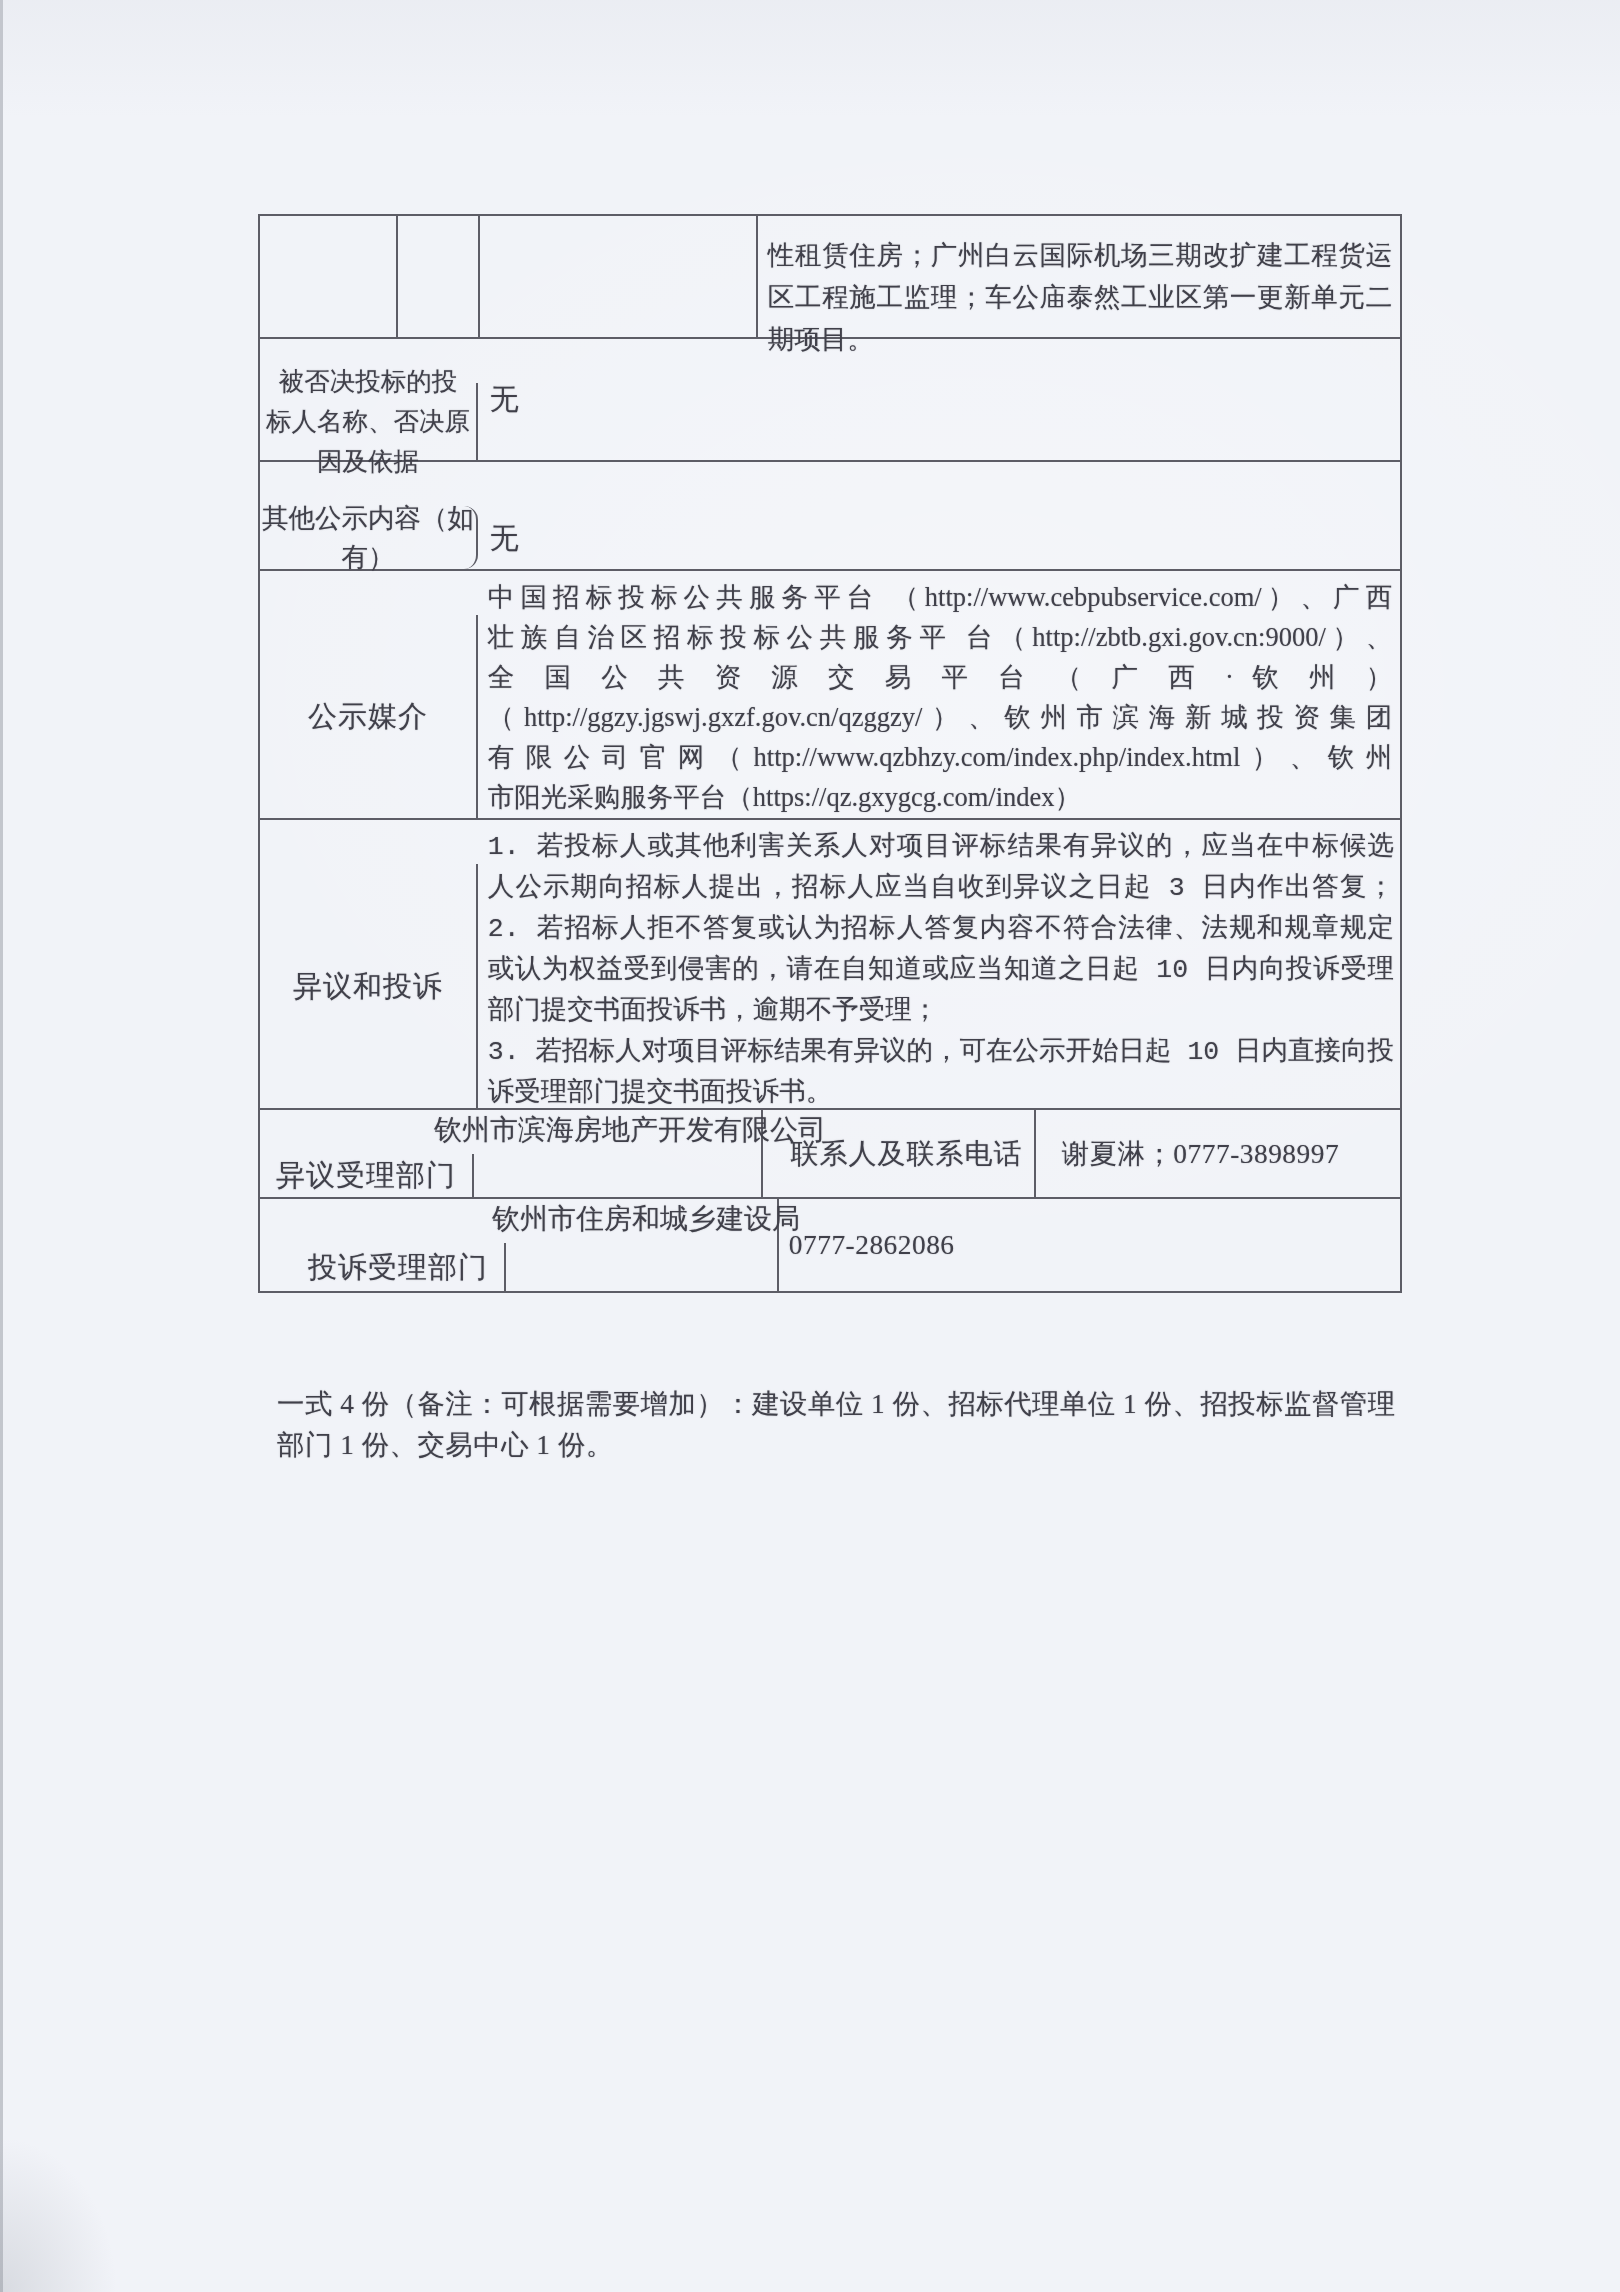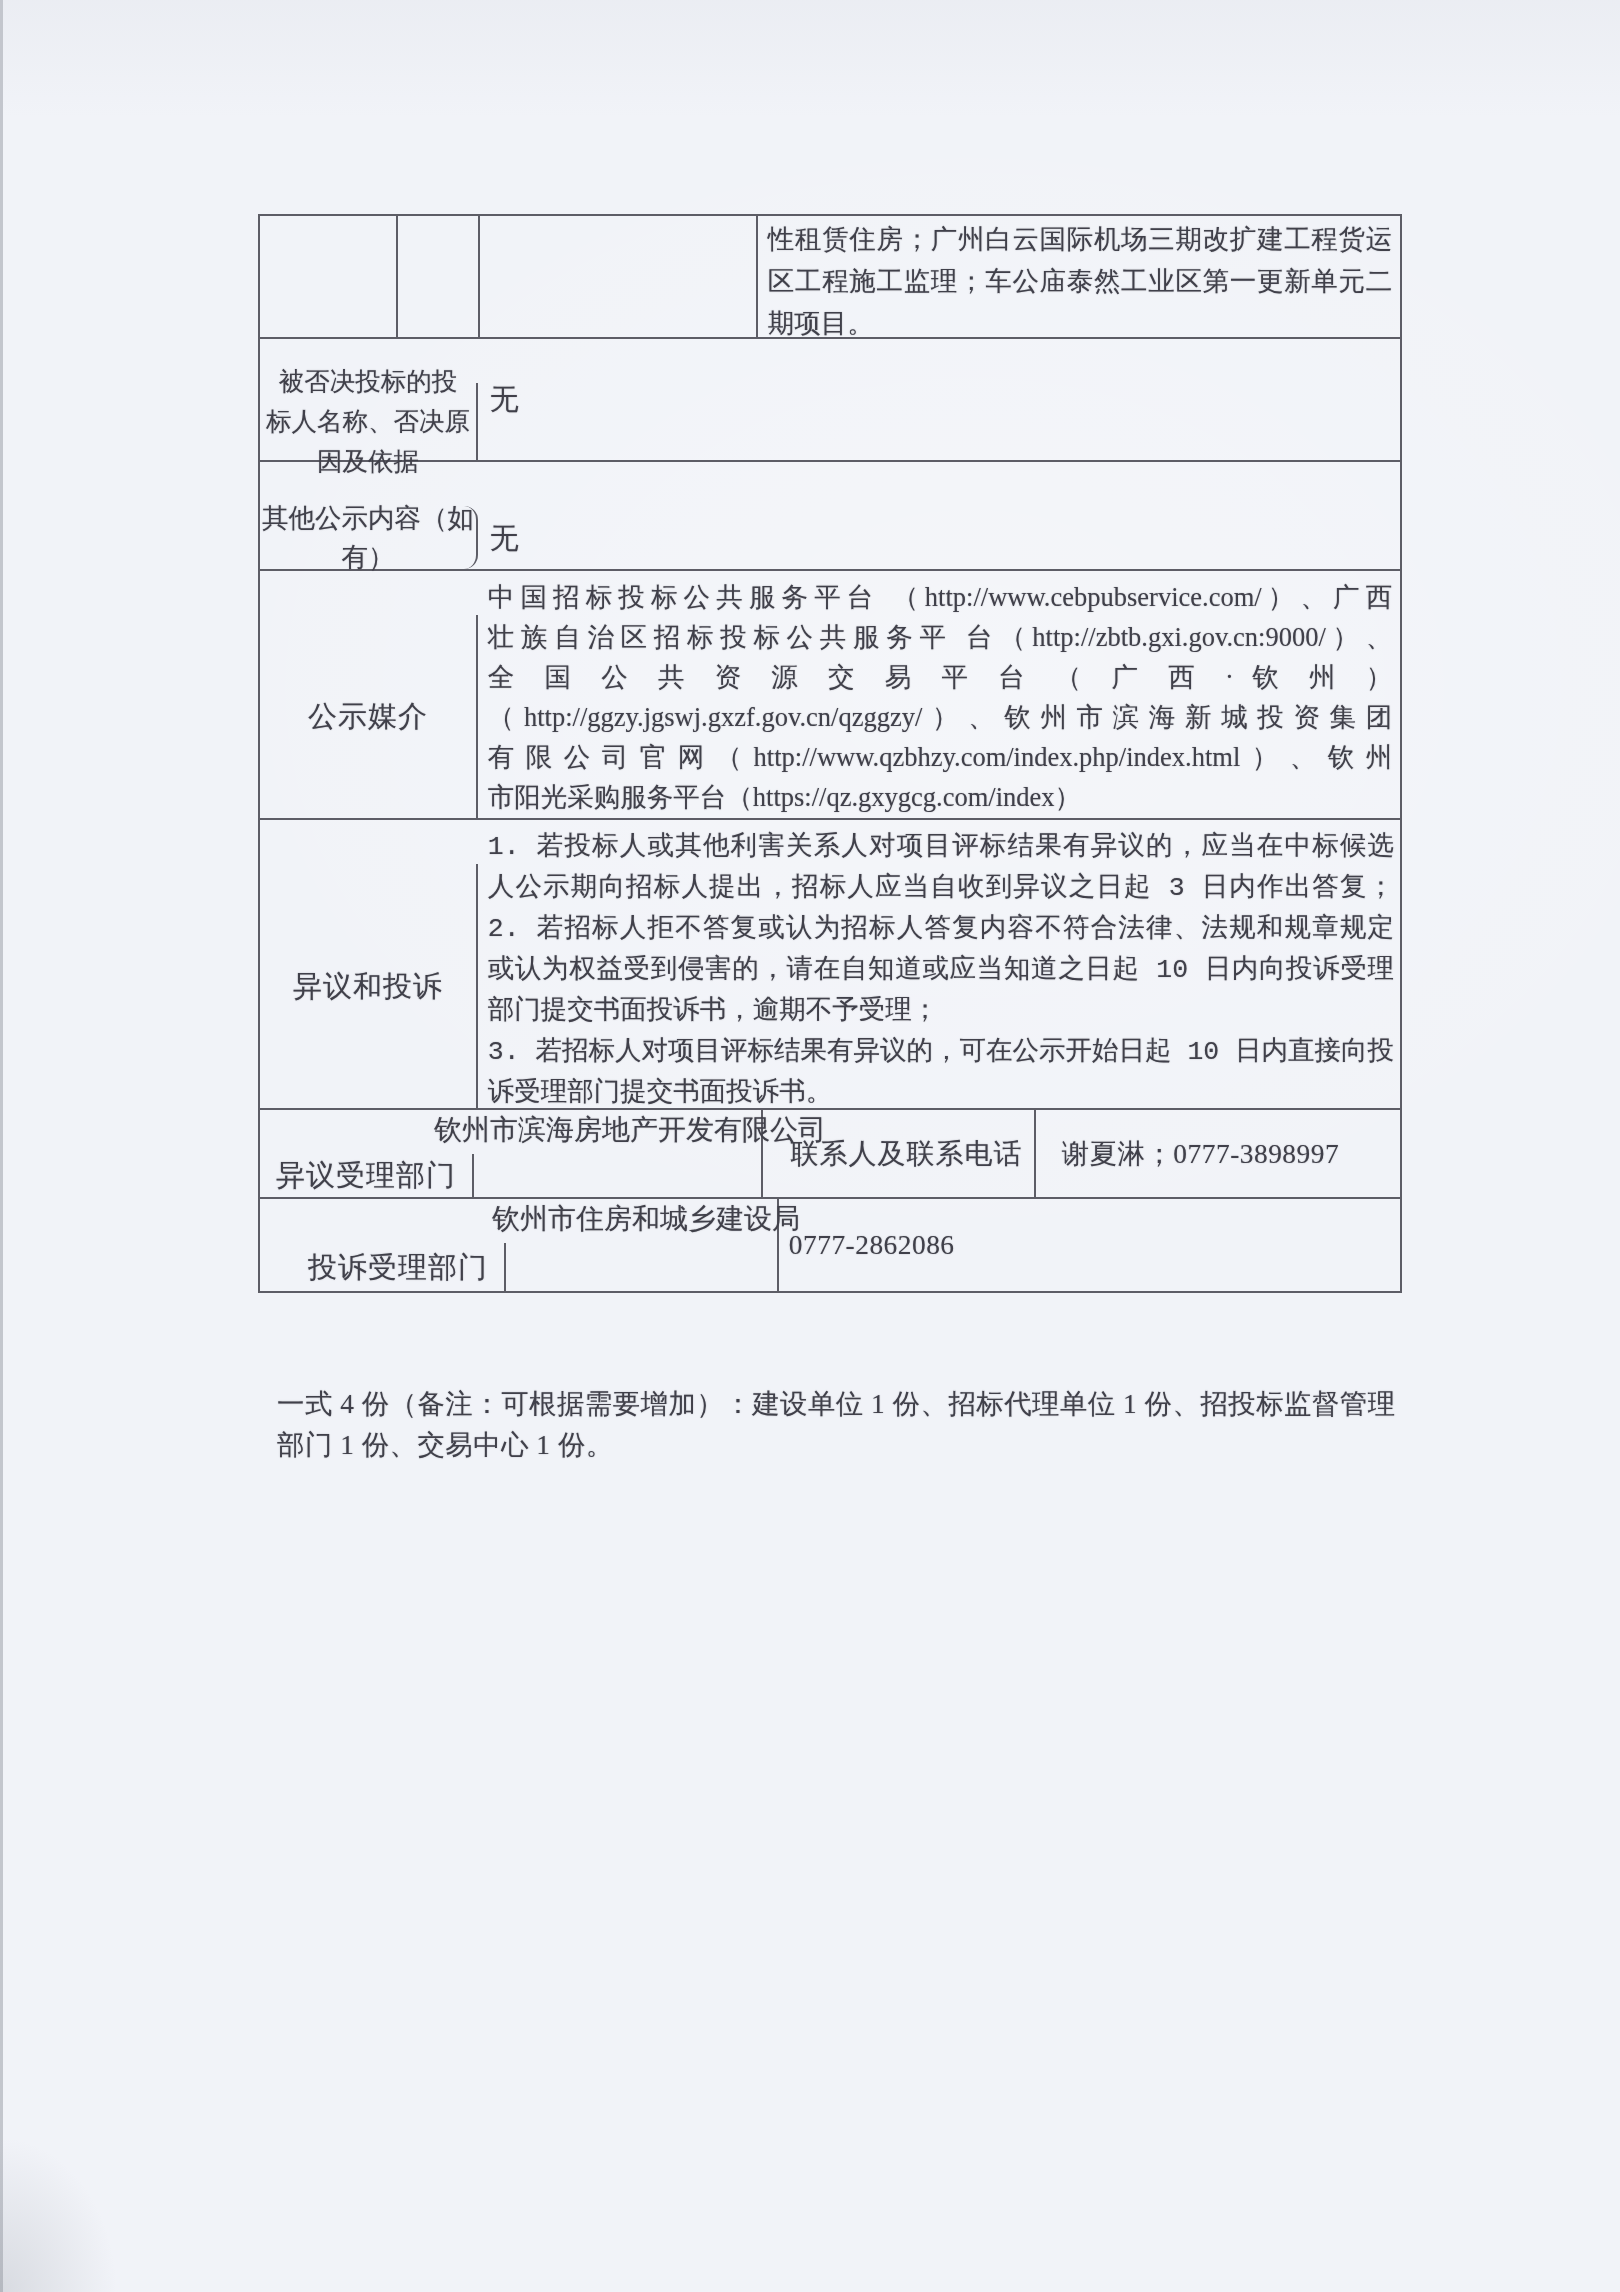--- a/index.html
+++ b/index.html
@@ -60,21 +60,21 @@
     display:flex;align-items:center;
     font-size:29px;padding-left:11.8px;
   }
   .r2 .value{align-items:flex-end;padding-bottom:9.8px;}
 
   .content{
     font-size:26.5px;line-height:40px;
     padding:5.9px 7.8px 0 9.8px;
   }
   .content .ln{white-space:nowrap;}
-  .r0 .content{line-height:42px;padding-top:2px;letter-spacing:0;}
+  .r0 .content{line-height:42px;padding-top:18px;letter-spacing:0;}
   .r4 .content{line-height:41px;padding-top:7px;font-family:Liberation Mono, monospace;}
 
   
   .r0 .content .ln:nth-child(-n+2),
   .r3 .content .ln:nth-child(-n+5),
   .r4 .content .ln:nth-child(1),
   .r4 .content .ln:nth-child(2),
   .r4 .content .ln:nth-child(3),
   .r4 .content .ln:nth-child(4),
   .r4 .content .ln:nth-child(6){

